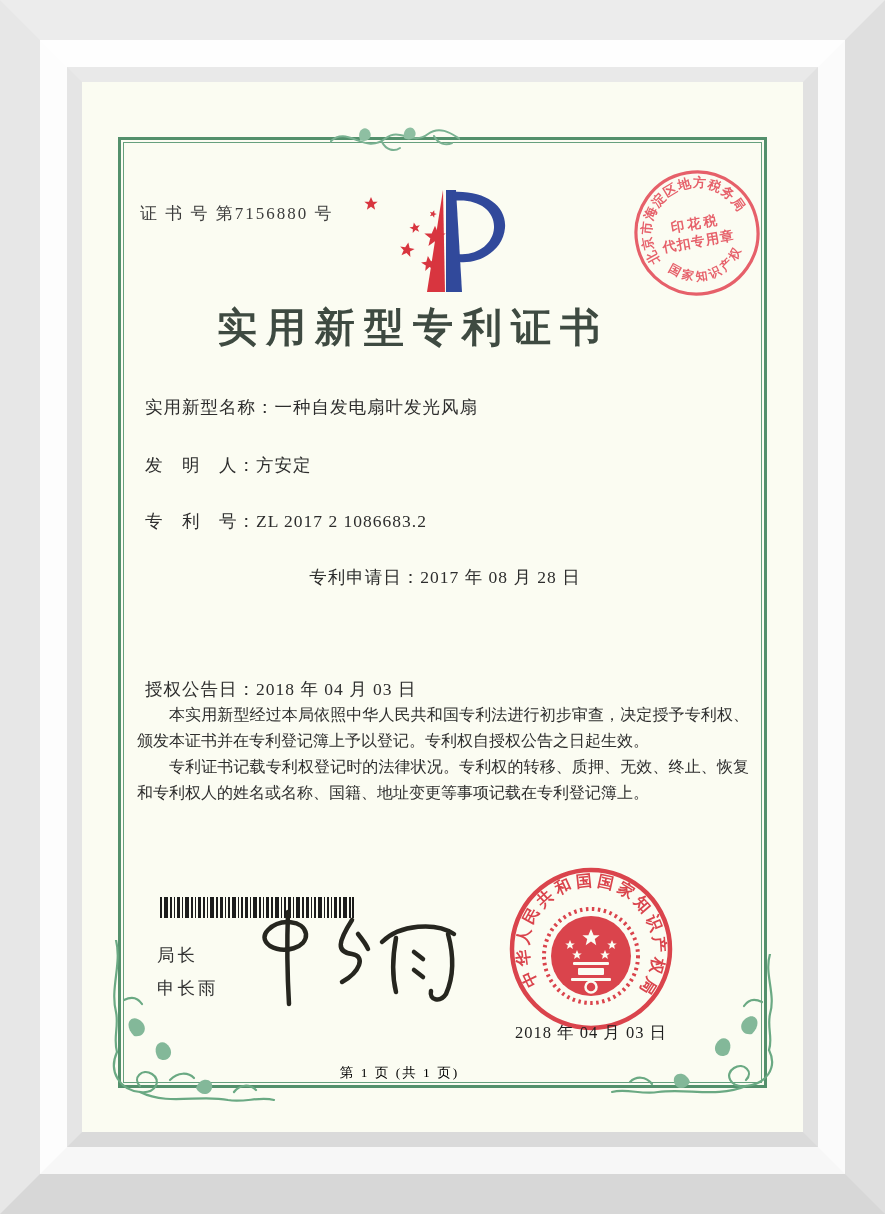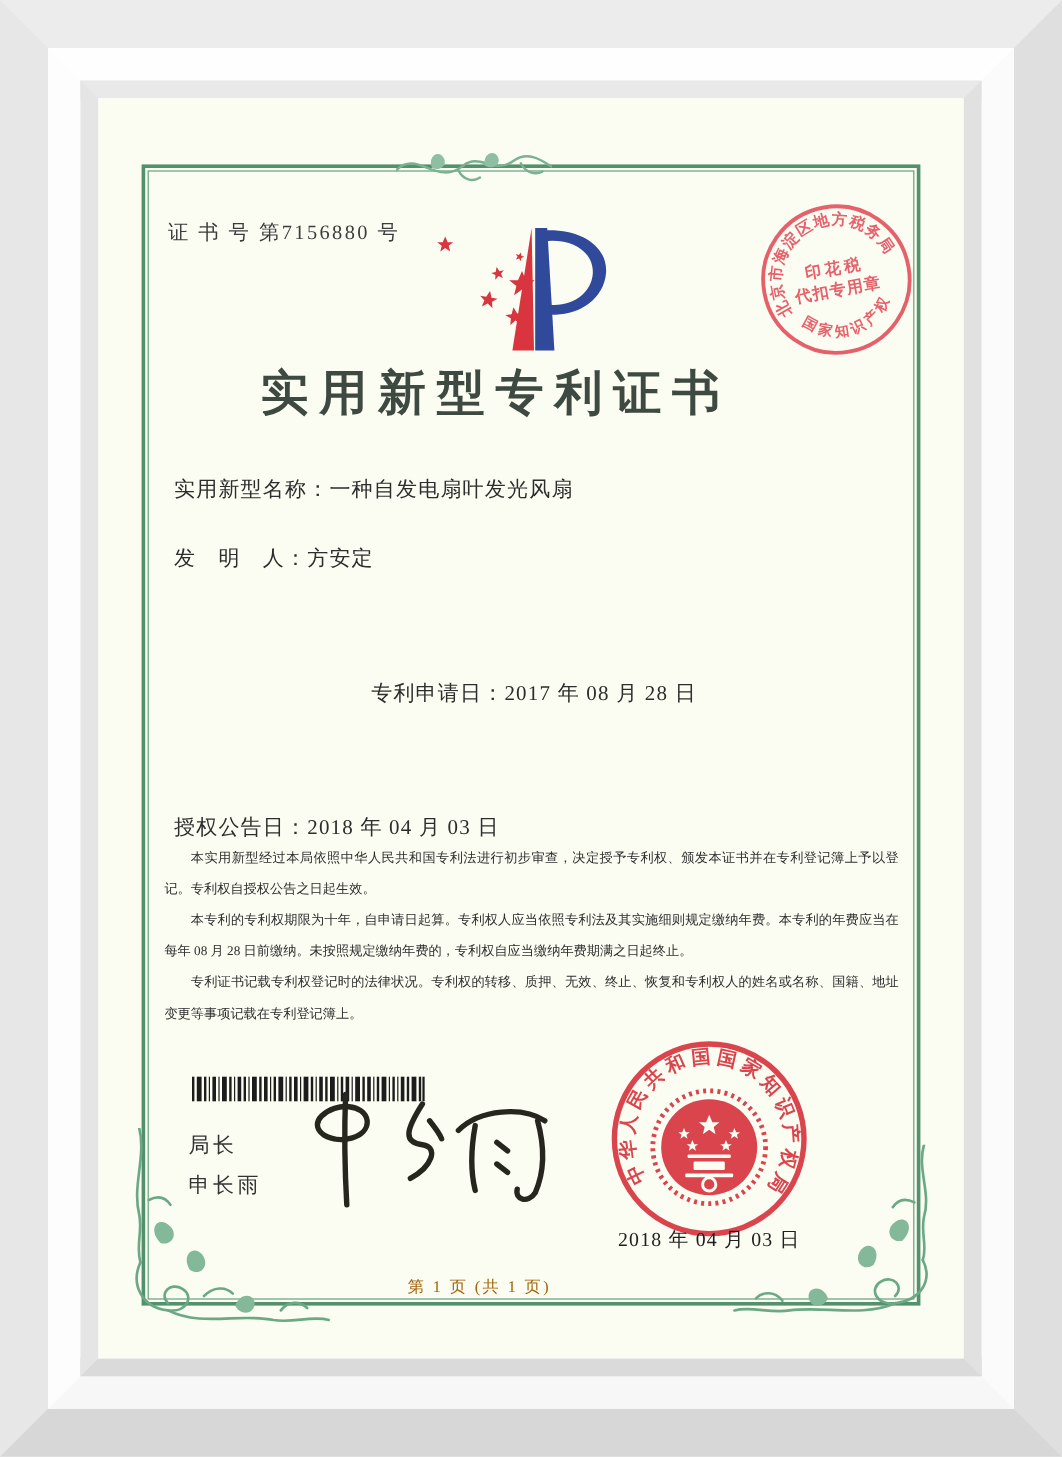--- a/index.html
+++ b/index.html
@@ -9,45 +9,45 @@
   
   .pframe { width:885px; height:1214px; border:40px solid; border-color:#ececec #dfdfdf #d7d7d7 #e7e7e7; background:#fff; }
   .pmat   { width:100%; height:100%; border:27px solid; border-color:#fefefe #fbfbfb #f7f7f7 #fdfdfd; }
   .pmat2  { width:100%; height:100%; border:15px solid; border-color:#e9e9e9 #e1e1e1 #dadada #e5e5e5; }
   .paper  { position:relative; width:100%; height:100%; background:#fbfcf2; overflow:hidden; }
 
   
   .cert-frame { position:absolute; left:36px; top:55px; width:649px; height:951px; border:3px solid #53906c; }
   .cert-frame-inner { position:absolute; inset:2px; border:1px solid #66a07e; }
 
-  .cert-no { position:absolute; left:58px; top:100px; font-size:17px; letter-spacing:2px; color:#3c3c3c; }
+  .cert-no { position:absolute; left:58px; top:120px; font-size:17px; letter-spacing:2px; color:#3c3c3c; }
 
   .title { position:absolute; left:36px; top:218px; width:590px; text-align:center;
            font-size:40px; font-weight:600; letter-spacing:9px; color:#3e4a41; }
 
   .field-row { position:absolute; left:63px; width:600px; font-size:17.5px; color:#2d2d2d; letter-spacing:1px; white-space:nowrap; }
   .field-row .lbl { color:#2d2d2d; }
 
-  .paras { position:absolute; left:55px; top:620px; width:612px; font-size:11px; line-height:26px;
+  .paras { position:absolute; left:55px; top:620px; width:612px; font-size:16px; line-height:26px;
            color:#2e2e2e; text-align:justify; }
   .paras p { margin:0; text-indent:2em; }
 
   .barcode-wrap { position:absolute; left:78px; top:815px; }
 
   .signer { position:absolute; left:75px; top:858px; font-size:17.5px; letter-spacing:3px; color:#333; line-height:33px;font-family:Liberation Mono, monospace; }
   .sig-script { position:absolute; left:172px; top:826px; }
 
   .authority-seal { position:absolute; left:424px; top:782px; opacity:0.92; }
   .seal-date { position:absolute; left:404px; top:940px; width:210px; text-align:center;
                font-size:16.5px; color:#1f1f1f; letter-spacing:1px; z-index:5; }
 
   .tax-seal { position:absolute; left:540px; top:76px; transform:rotate(-10deg); opacity:0.9; }
 
   .footer-page { position:absolute; left:36px; top:982px; width:563px; text-align:center;
-                 font-size:13.5px; letter-spacing:2px; color:#a16207; }
+                 font-size:13.5px; letter-spacing:2px; color:#000000; }
 
   .flourish { position:absolute; }
   .fl-bl { left:22px;  top:858px; }
   .fl-br { left:528px; top:872px; transform:scaleX(-1); }
   .fl-top { left:248px; top:34px; }
 </style>
 </head>
 <body>
 
 <div class="stage">
@@ -134,30 +134,32 @@
       </svg>
 
       <div class="title">实用新型专利证书</div>
 
       <div class="field-row" style="top:371px;">
         <span class="lbl">发　明　人：</span><span>方安定</span>
       </div>
       <div class="field-row" style="top:313px;">
         <span class="lbl">实用新型名称：</span><span>一种自发电扇叶发光风扇</span>
       </div>
+      <div class="field-row" style="top:427px;">
+        <span class="lbl">专　利　号：</span><span>ZL 2017 2 1086683.2</span>
+      </div>
       <div class="field-row" style="top:483px;text-align:center;">
         <span class="lbl">专利申请日：</span><span>2017 年 08 月 28 日</span>
       </div>
       <div class="field-row" style="top:595px;">
         <span class="lbl">授权公告日：</span><span>2018 年 04 月 03 日</span>
       </div>
 
       <div class="paras">
         <p>本实用新型经过本局依照中华人民共和国专利法进行初步审查，决定授予专利权、颁发本证书并在专利登记簿上予以登记。专利权自授权公告之日起生效。</p>
-        <p>本专利的专利权期限为十年，自申请日起算。专利权人应当依照专利法及其实施细则规定缴纳年费。本专利的年费应当在每年 08 月 28 日前缴纳。未按照规定缴纳年费的，专利权自应当缴纳年费期满之日起终止。</p>
         <p>专利证书记载专利权登记时的法律状况。专利权的转移、质押、无效、终止、恢复和专利权人的姓名或名称、国籍、地址变更等事项记载在专利登记簿上。</p>
       </div>
 
       <div class="barcode-wrap">
         <svg width="194" height="21" viewBox="0 0 194 21">
           <g fill="#1c1c1c">
             <rect x="0" y="0" width="2" height="21"></rect>
                   <rect x="4" y="0" width="4" height="21"></rect>
                   <rect x="10" y="0" width="2" height="21"></rect>
                   <rect x="14" y="0" width="1" height="21"></rect>

